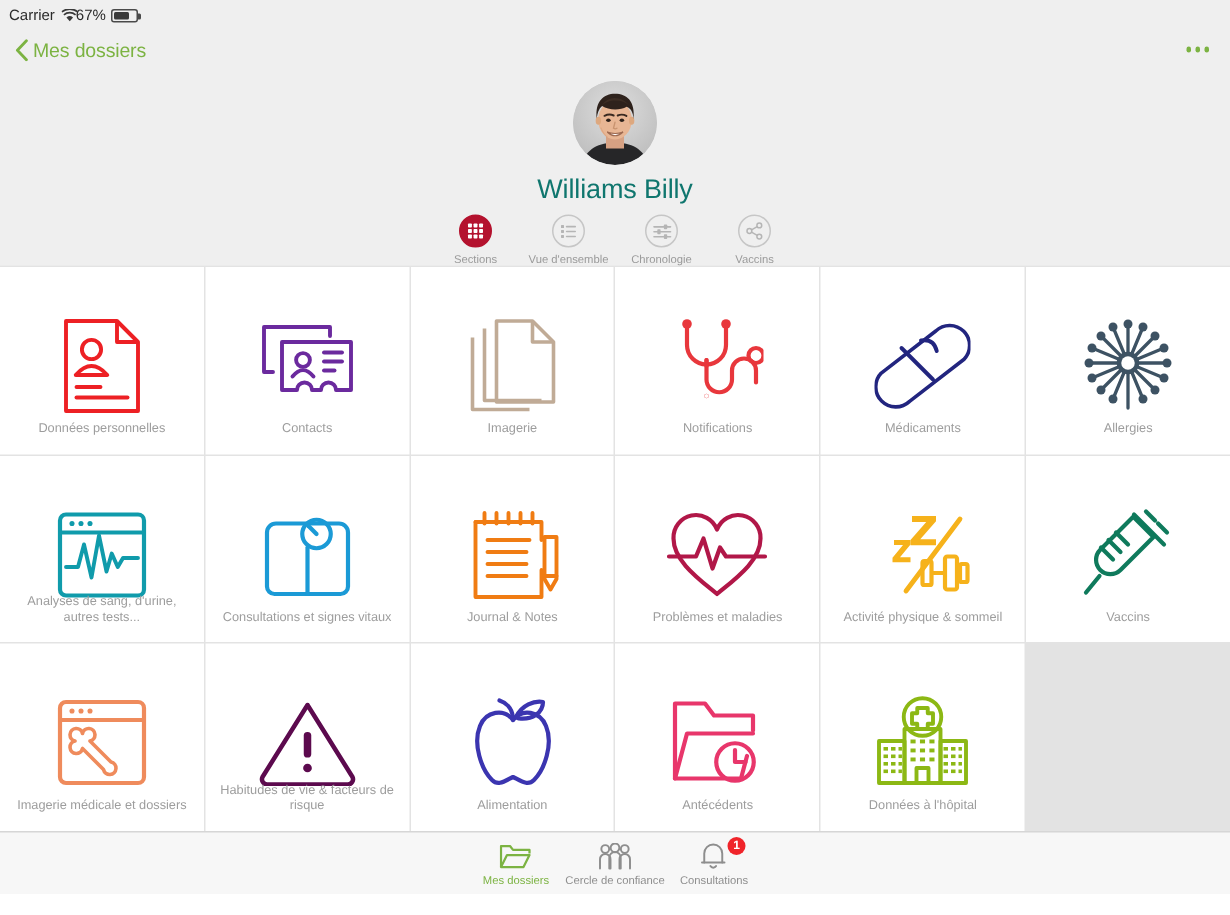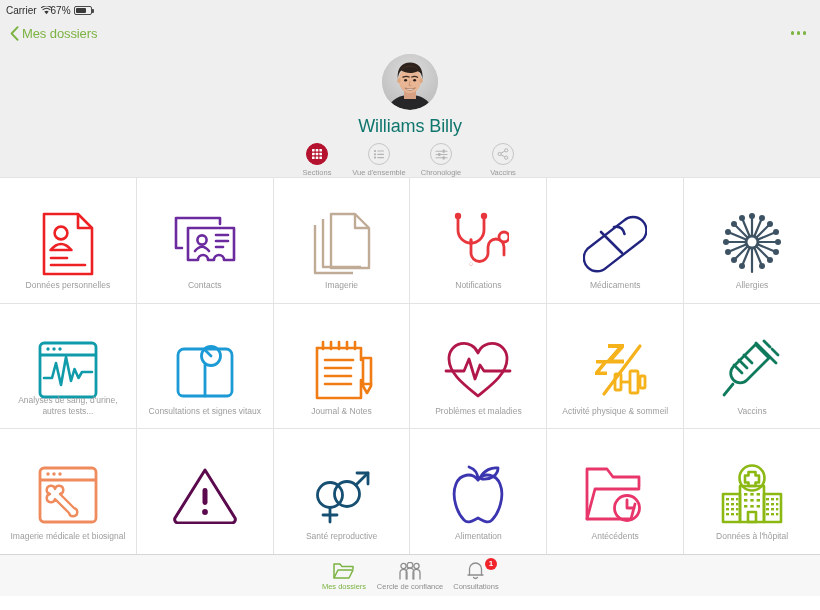--- a/index.html
+++ b/index.html
@@ -514,48 +514,34 @@
           <g fill="#ef8b5c">
             <circle cx="11" cy="9" r="1.7"></circle>
               <circle cx="17" cy="9" r="1.7"></circle>
               <circle cx="23" cy="9" r="1.7"></circle>
           </g>
           <g stroke="#ef8b5c" stroke-width="2.4" fill="none" stroke-linejoin="round" stroke-linecap="round">
             <path d="M16 22 a4.2 4.2 0 1 1 5 5 l14 14 a4.2 4.2 0 1 1 -5 5 l-14 -14 a4.2 4.2 0 1 1 -5 -5 a4.2 4.2 0 1 1 5 -5 z" transform="translate(2,2)"></path>
           </g>
         </svg>
       </div>
-      <div class="cell-label">Imagerie médicale et biosignal</div>
+      <div class="cell-label">Imagerie médicale et dossiers</div>
     </div>
 
     <div class="cell">
       <div class="cell-icon">
         <svg width="66" height="58" viewBox="0 0 66 58">
           <path d="M33 4 L63 52 a3.5 3.5 0 0 1 -3 5 H6 a3.5 3.5 0 0 1 -3 -5 Z" stroke="#5c0a4e" stroke-width="3" fill="none" stroke-linejoin="round"></path>
           <rect x="30.5" y="22" width="5" height="17" rx="2.4" fill="#5c0a4e"></rect>
           <circle cx="33" cy="46" r="2.9" fill="#5c0a4e"></circle>
         </svg>
       </div>
-    </div>
-
-    <div class="cell">
-      <div class="cell-icon">
-        <svg width="64" height="64" viewBox="0 0 64 64">
-          <g stroke="#164f72" stroke-width="2.8" fill="none" stroke-linecap="round" stroke-linejoin="round">
-            <circle cx="20" cy="32" r="12.5"></circle>
-            <line x1="20" y1="44.5" x2="20" y2="59"></line>
-            <line x1="13" y1="52" x2="27" y2="52"></line>
-            <circle cx="37" cy="31" r="12.5"></circle>
-            <line x1="45.9" y1="22.1" x2="58" y2="10"></line>
-            <path d="M47 10 h11 v11"></path>
-          </g>
-        </svg>
-      </div>
-      <div class="cell-label">Santé reproductive</div>
-    </div>
+      <div class="cell-label">Habitudes de vie &amp; facteurs de risque</div>
+    </div>
+
 
     <div class="cell">
       <div class="cell-icon">
         <svg width="60" height="64" viewBox="0 0 60 64">
           <g stroke="#3b35b0" stroke-width="2.8" fill="none" stroke-linejoin="round" stroke-linecap="round">
             <path d="M30 17 C24 9 12 11 8 21 C3 33 9 50 16 57 C20 61 24 58 30 55 C36 58 40 61 44 57 C51 50 57 33 52 21 C48 11 36 9 30 17 Z"></path>
             <path d="M30 17 C30 11 27 6 21 4"></path>
             <path d="M32 15 C36 7 44 4 50 5 C50 12 43 17 34 16 Z"></path>
           </g>
         </svg>

